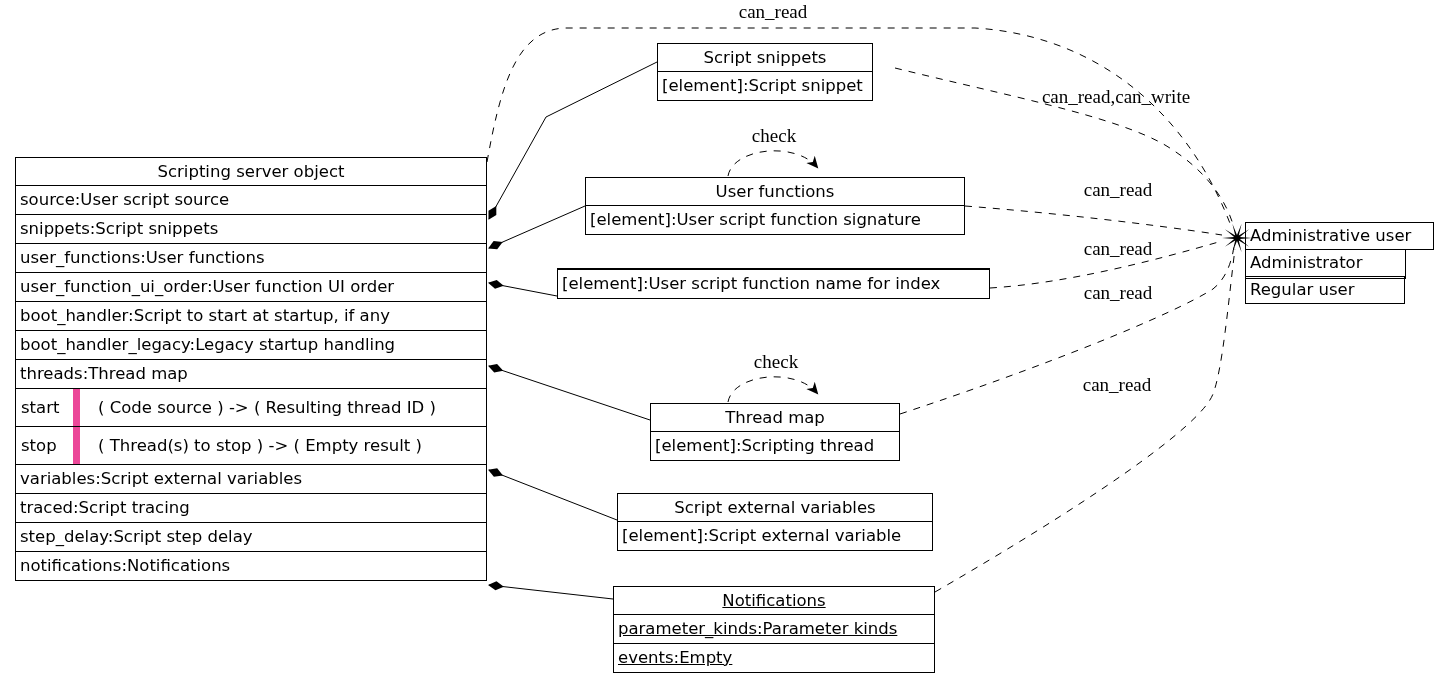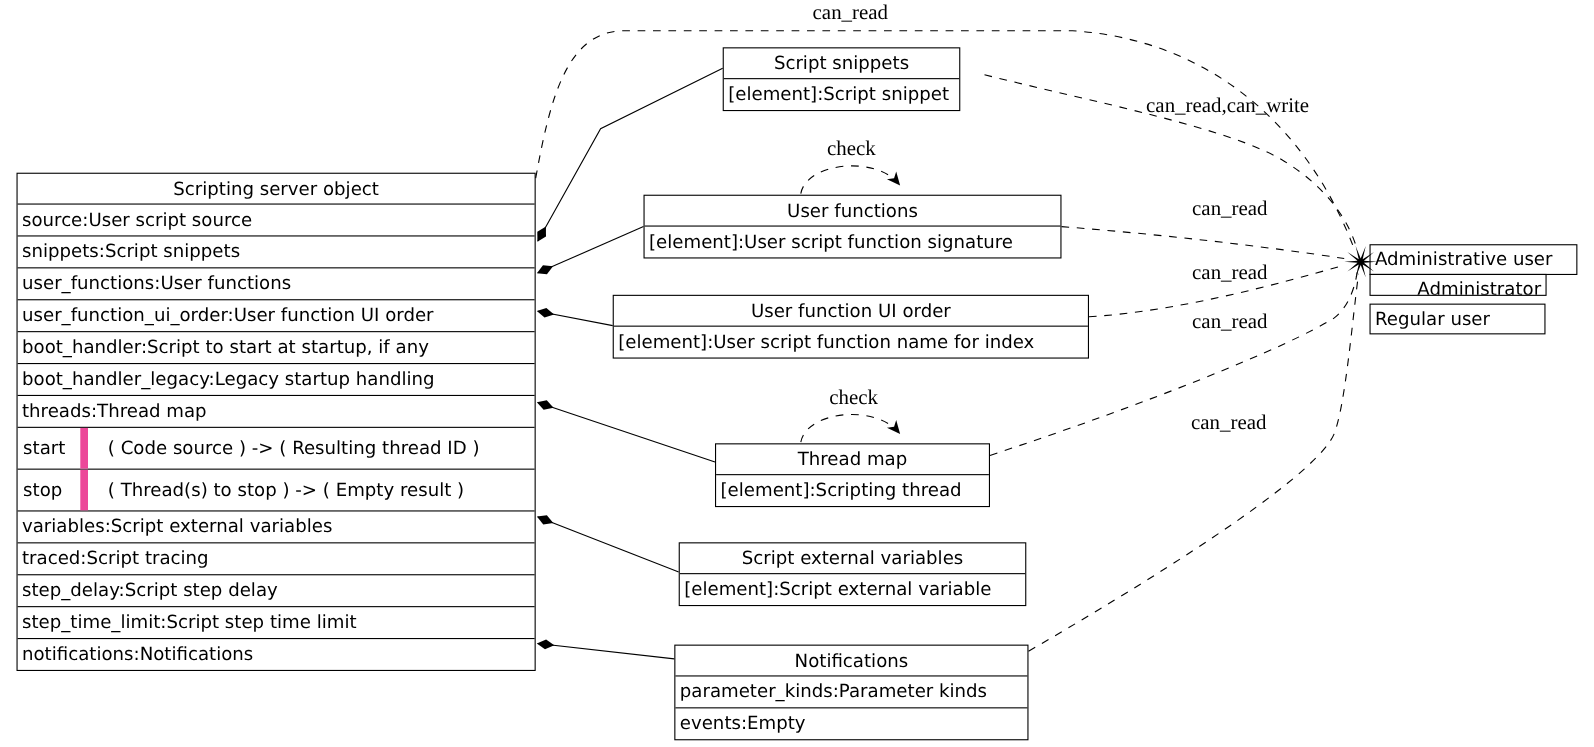--- a/index.html
+++ b/index.html
@@ -72,57 +72,55 @@
       <div class="mname">start</div>
       <div class="msig">( Code source )  -&gt; ( Resulting thread ID )</div>
     </div>
     <div class="mrow">
       <div class="mname">stop</div>
       <div class="msig">( Thread(s) to stop )  -&gt; ( Empty result )</div>
     </div>
     <div class="nrow">variables:Script external variables</div>
     <div class="nrow">traced:Script tracing</div>
     <div class="nrow">step_delay:Script step delay</div>
-    <div class="nrow">step_time_limit:Script step time limit</div>
     <div class="nrow">notifications:Notifications</div>
   </div>
 
   <div class="node" style="left:657px;top:43px;width:216px;">
     <div class="ntitle">Script snippets</div>
     <div class="nrow">[element]:Script snippet</div>
   </div>
 
   <div class="node" style="left:585px;top:177px;width:380px;">
     <div class="ntitle">User functions</div>
     <div class="nrow">[element]:User script function signature</div>
   </div>
 
   <div class="node" style="left:557px;top:268px;width:433px;">
-    <div class="ntitle">User function UI order</div>
     <div class="nrow">[element]:User script function name for index</div>
   </div>
 
   <div class="node" style="left:650px;top:403px;width:250px;">
     <div class="ntitle">Thread map</div>
     <div class="nrow">[element]:Scripting thread</div>
   </div>
 
   <div class="node" style="left:617px;top:493px;width:316px;">
     <div class="ntitle">Script external variables</div>
     <div class="nrow">[element]:Script external variable</div>
   </div>
 
-  <div class="node" style="left:613px;top:586px;width:322px;">
+  <div class="node" style="left:613px;top:586px;width:322px;text-decoration:underline;">
     <div class="ntitle">Notifications</div>
     <div class="nrow">parameter_kinds:Parameter kinds</div>
     <div class="nrow">events:Empty</div>
   </div>
 
   <div class="adminbox" style="left:1245px;top:222px;width:189px;height:28px;">Administrative user</div>
-  <div class="adminbox" style="left:1245px;top:249px;width:161px;height:20px;text-align:right;">Administrator</div>
+  <div class="adminbox" style="left:1245px;top:249px;width:161px;height:30px;">Administrator</div>
   <div class="adminbox" style="left:1245px;top:276px;width:160px;height:28px;">Regular user</div>
 
   <div class="elabel" style="left:773px;top:1px;">can_read</div>
   <div class="elabel" style="left:1116px;top:86px;">can_read,can_write</div>
   <div class="elabel" style="left:1118px;top:179px;">can_read</div>
   <div class="elabel" style="left:1118px;top:238px;">can_read</div>
   <div class="elabel" style="left:1118px;top:282px;">can_read</div>
   <div class="elabel" style="left:1117px;top:374px;">can_read</div>
   <div class="elabel" style="left:774px;top:125px;">check</div>
   <div class="elabel" style="left:776px;top:351px;">check</div>

